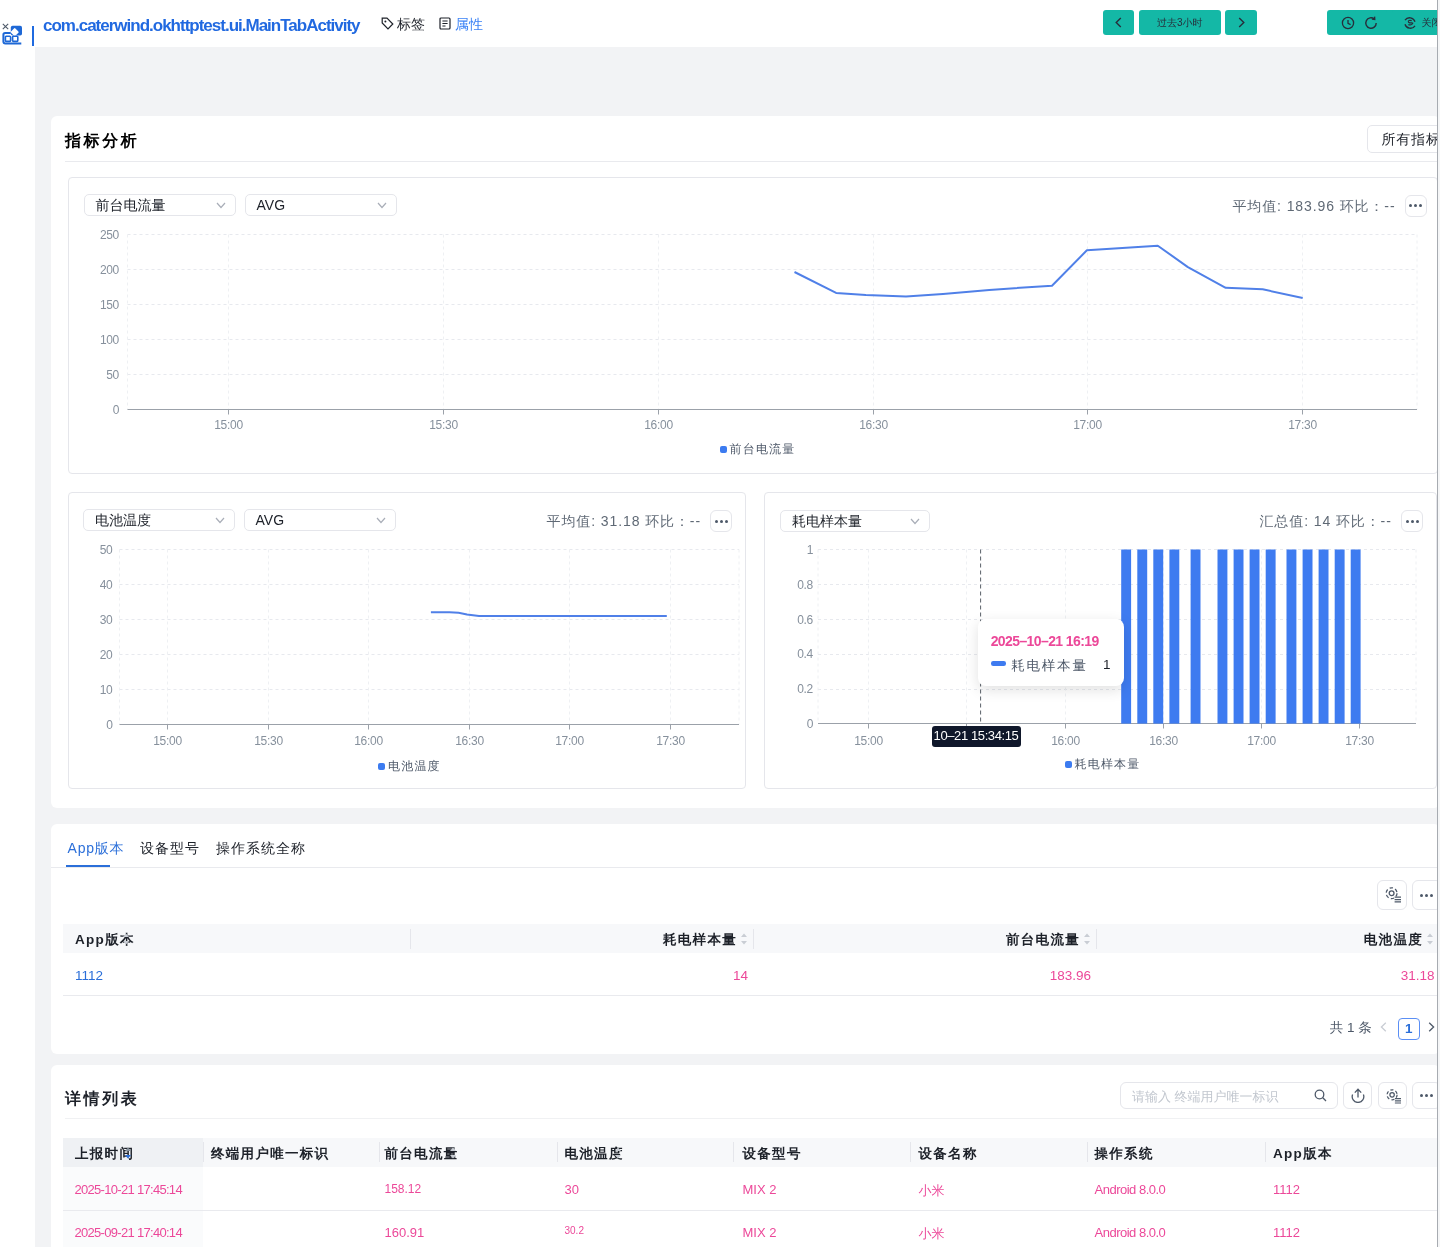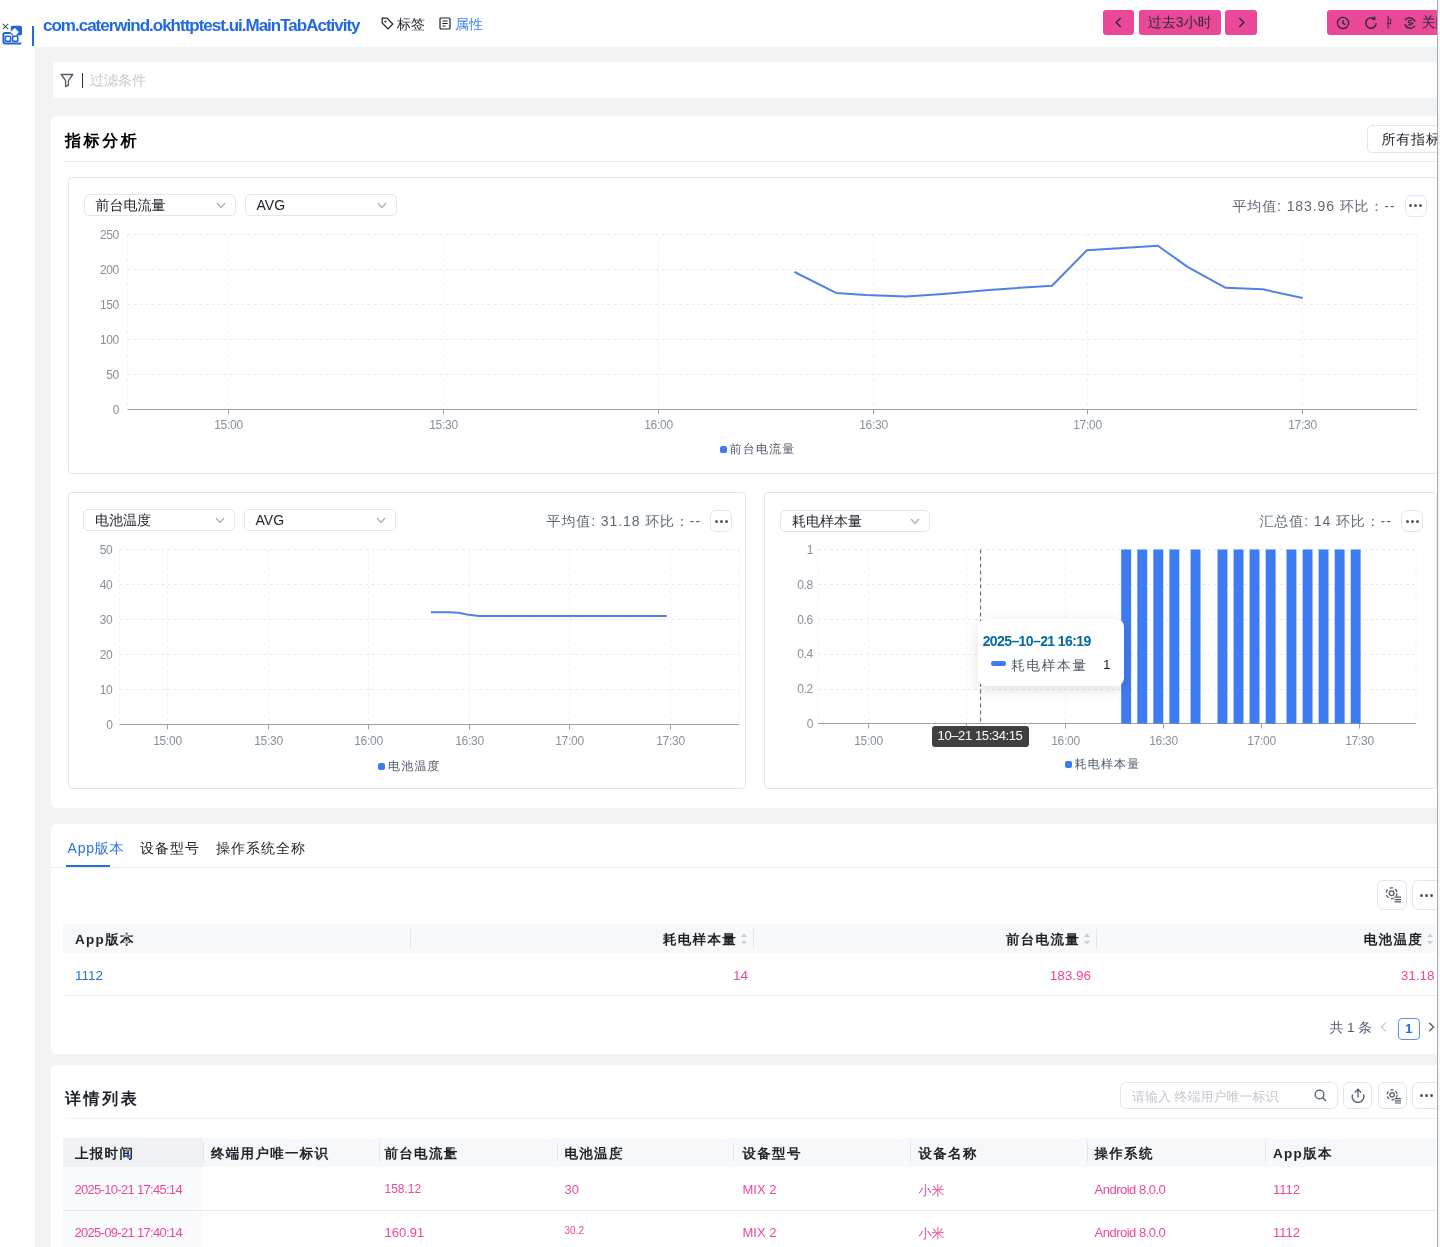--- a/index.html
+++ b/index.html
@@ -1,20 +1,20 @@
 <!DOCTYPE html>
 <html><head><meta charset="utf-8"><style>
 *{margin:0;padding:0;box-sizing:border-box}
 html,body{width:1440px;height:1247px;background:#fff;font-family:"Liberation Sans",sans-serif;overflow:hidden}
 #page{position:absolute;left:0;top:0;width:1437px;height:1247px;overflow:hidden}
 .abs{position:absolute}
 .graybody{position:absolute;left:35px;top:47px;width:1402px;height:1200px;background:#f2f3f5}
 .card{position:absolute;background:#fff;border-radius:6px}
 .ccard{position:absolute;background:#fff;border:1px solid #e5e6eb;border-radius:4px}
-.hbtn{position:absolute;top:10px;height:25px;background:#ec4899;border-radius:3px;font-size:14px;color:#272e3b;display:flex;align-items:center;justify-content:center;white-space:nowrap}
+.hbtn{position:absolute;top:10px;height:25px;background:#14b8a6;border-radius:3px;font-size:10px;color:#272e3b;display:flex;align-items:center;justify-content:center;white-space:nowrap}
 .sel{position:absolute;height:22px;background:#fff;border:1px solid #e5e6eb;border-radius:5px;font-size:14px;color:#1d2129;line-height:20px;padding-left:11px;white-space:nowrap}
 .sel svg{position:absolute;right:9px;top:7px}
 .morebtn{position:absolute;width:22px;height:22px;border:1px solid #e5e6eb;border-radius:6px;background:#fff}
 .morebtn i{position:absolute;left:50%;top:50%;width:3px;height:3px;margin:-1.5px 0 0 -1.5px;border-radius:50%;background:#4e5969}
 .morebtn i:first-child{margin-left:-6.5px}
 .morebtn i:last-child{margin-left:3.5px}
 .stat{position:absolute;font-size:14px;color:#5f6975;white-space:nowrap;text-align:right;letter-spacing:0.9px}
 .lgd{position:absolute;font-size:12px;color:#4e5969;white-space:nowrap;letter-spacing:1.2px}
 .lgd b{display:inline-block;width:7px;height:7px;border-radius:2px;background:#3c7bf0;margin-right:3px;vertical-align:0}
 .thead{position:absolute;background:#f7f8fa}
@@ -72,27 +72,20 @@
         <path d="M10.6 0.6 L10.8 3.6 L7.9 3.2" fill="none" stroke="#272e3b" stroke-width="1.3"></path>
       </svg>
     </div>
   <div class="hbtn" style="left:1391.5px;width:72px;justify-content:flex-start;padding-left:11px"><svg width="14" height="14" viewBox="0 0 14 14" style="margin-right:5px">
         <path d="M2 4.2 A5.6 5.6 0 0 1 12 5.8 M12 9.8 A5.6 5.6 0 0 1 2 8.2" fill="none" stroke="#272e3b" stroke-width="1.3"></path>
         <path d="M8.7 4.6 Q5.4 3.9 5.3 5.6 Q5.2 7 8.7 6.9 Q11 7 8.6 8.4 Q6 9.3 5.2 8.6" fill="none" stroke="#272e3b" stroke-width="1.1"></path>
       </svg>关闭</div>
 
   <div class="graybody"></div>
 
-  <div class="abs" style="left:53px;top:62px;width:1384px;height:36px;background:#fff;border-radius:4px">
-    <svg class="abs" style="left:7px;top:10.5px" width="14" height="15" viewBox="0 0 14 15">
-        <path d="M1.2 1.5 L12.8 1.5 L8.4 7.6 L8.4 12.2 L5.6 13.6 L5.6 7.6 Z" fill="none" stroke="#4e5969" stroke-width="1.3" stroke-linejoin="round"></path>
-      </svg>
-    <div class="abs" style="left:28.5px;top:10.5px;width:1.6px;height:15.5px;background:#2a2f38"></div>
-    <div class="abs" style="left:37px;top:10px;font-size:14px;color:#c2c7cf">过滤条件</div>
-  </div>
 
   <div class="card" style="left:51px;top:115.5px;width:1389px;height:692px">
     <div class="abs" style="left:14px;top:15.5px;font-size:16px;font-weight:bold;color:#000000;letter-spacing:2.6px">指标分析</div>
     <div class="abs" style="left:1315.5px;top:9px;width:95px;height:28px;border:1px solid #e5e6eb;border-radius:5px;font-size:14px;color:#1d2129;line-height:26px;padding-left:14px;letter-spacing:0.8px">所有指标</div>
     <div class="abs" style="left:14px;top:45px;width:1375px;height:1px;background:#e9eaee"></div>
 
     <div class="ccard" style="left:16.5px;top:61.5px;width:1370px;height:297px">
       <div class="sel" style="left:15px;top:16px;width:152px">前台电流量<svg width="10" height="7" viewBox="0 0 10 7">
             <path d="M1 1 L5 5.5 L9 1" fill="none" stroke="#a9aeb8" stroke-width="1.2"></path>
           </svg></div>
@@ -217,23 +210,23 @@
             <rect x="484.6" y="56.5" width="9.9" height="174.1"></rect>
             <rect x="500.7" y="56.5" width="9.9" height="174.1"></rect>
             <rect x="521.5" y="56.5" width="9.9" height="174.1"></rect>
             <rect x="537.6" y="56.5" width="9.9" height="174.1"></rect>
             <rect x="553.6" y="56.5" width="9.9" height="174.1"></rect>
             <rect x="569.7" y="56.5" width="9.9" height="174.1"></rect>
             <rect x="585.7" y="56.5" width="9.9" height="174.1"></rect>
         </g>
         <path d="M215.6 56.5 V230.5" stroke="#5a6168" stroke-width="1" stroke-dasharray="4 3"></path>
       </svg>
-      <div class="abs" style="left:166.5px;top:233.4px;width:97px;height:20.5px;background:#404040;border-radius:3px;color:#fff;font-size:13px;line-height:20.5px;text-align:center;letter-spacing:-0.4px">10–21 15:34:15</div>
+      <div class="abs" style="left:166.5px;top:233.4px;width:89px;height:20.5px;background:#0f172a;border-radius:3px;color:#fff;font-size:13px;line-height:20.5px;text-align:center;letter-spacing:-0.4px">10–21 15:34:15</div>
       <div class="abs" style="left:212.7px;top:125.6px;width:146.5px;height:67px;background:#fff;border-radius:8px;box-shadow:0 4px 14px rgba(0,0,0,0.12)">
-        <div class="abs" style="left:5px;top:14px;font-size:14px;font-weight:bold;color:#0369a1;letter-spacing:-0.6px">2025–10–21 16:19</div>
+        <div class="abs" style="left:13px;top:14px;font-size:14px;font-weight:bold;color:#ec4899;letter-spacing:-0.6px">2025–10–21 16:19</div>
         <div class="abs" style="left:13.5px;top:42.8px;width:15px;height:4.4px;background:#3e7bf0;border-radius:2.2px"></div>
         <div class="abs" style="left:33.5px;top:38px;font-size:13.5px;color:#4e5969;letter-spacing:1.8px">耗电样本量</div>
         <div class="abs" style="left:125.3px;top:38px;font-size:13.5px;color:#1d2129">1</div>
       </div>
       <div class="lgd" style="left:299.5px;top:262.5px"><b></b>耗电样本量</div>
     </div>
   </div>
 
   <div class="card" style="left:51px;top:824px;width:1389px;height:229.5px">
     <div class="abs" style="left:16.5px;top:16px;font-size:14px;color:#2b6fd9;letter-spacing:0.8px">App版本</div>

